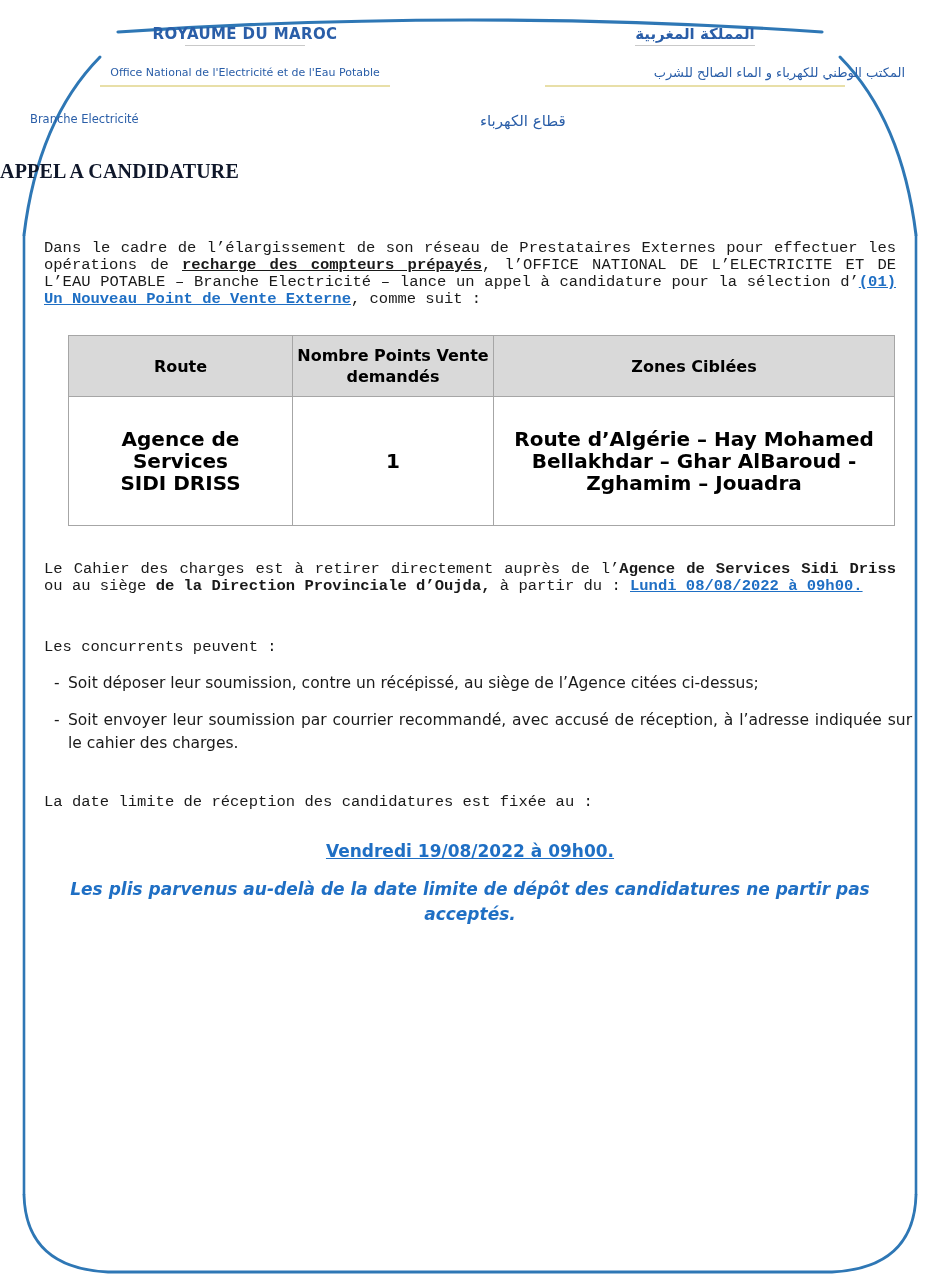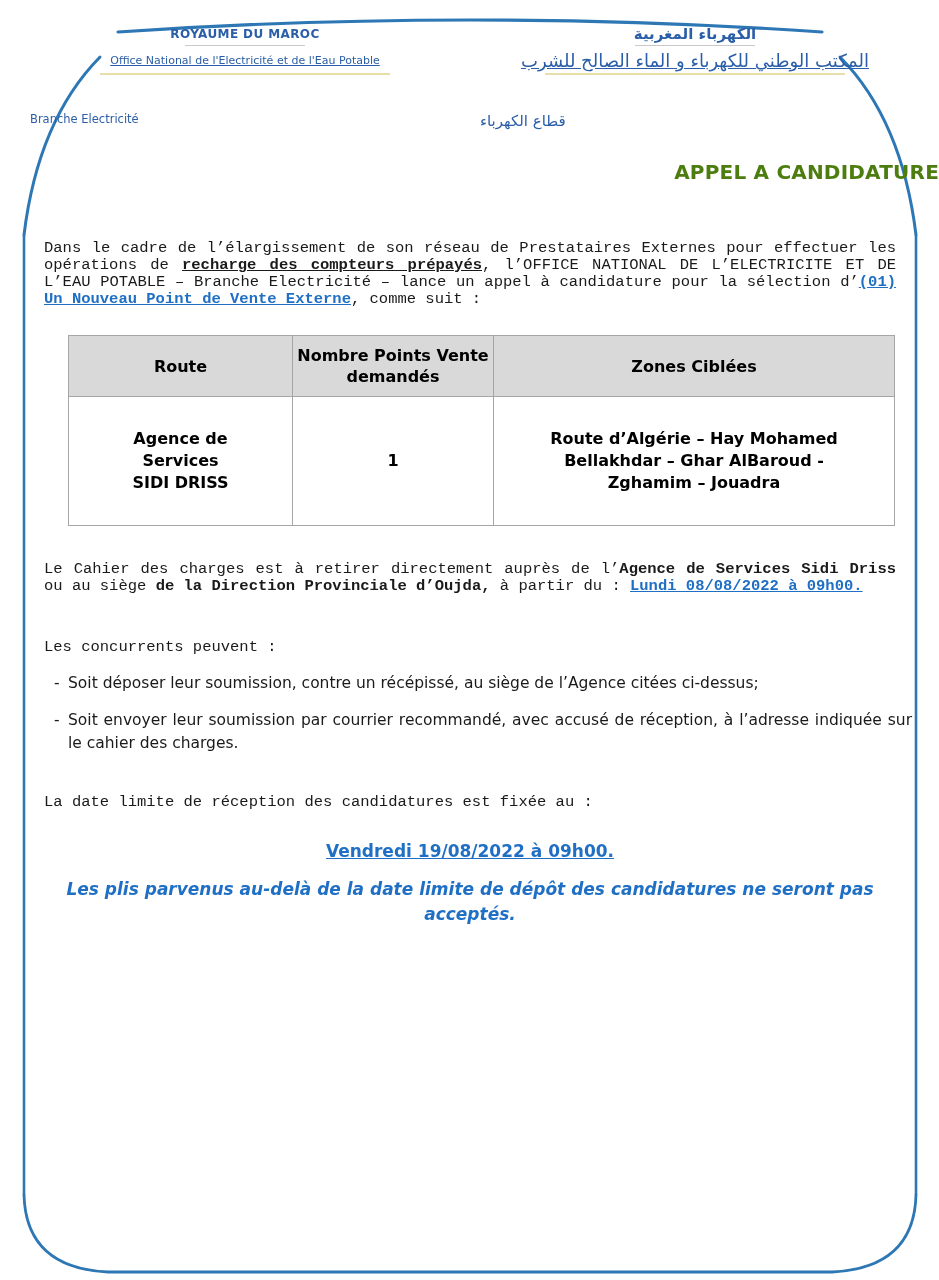--- a/index.html
+++ b/index.html
@@ -47,48 +47,48 @@
     position: absolute;
     top: 0;
     width: 420px;
     text-align: center;
     color: #2a5ea8;
   }
   .hdr-col.left  { left: 35px; }
   .hdr-col.right { left: 485px; }
 
   .hdr-line1 {
-    font-size: 12px;
+    font-size: 15px;
     font-weight: bold;
     letter-spacing: 0.4px;
     color: #2a5ea8;
     line-height: 16px;
     white-space: nowrap;
   }
   .hdr-line1.ar {
     font-size: 15px;
     direction: rtl;
   }
   .rule-grey {
     width: 120px;
     height: 1px;
     background: #c9c9c9;
     margin: 3px auto 0 auto;
   }
   .hdr-line2 {
     font-size: 11px;
     color: #2a5ea8;
     line-height: 16px;
-    margin-top: 7px;
+    margin-top: 19px;
     white-space: nowrap;
-    text-decoration: underline;
   }
   .hdr-line2.ar {
-    font-size: 18px;
+    font-size: 13px;
     direction: rtl;
+    text-align: right;
   }
   .rule-gold {
     height: 2px;
     background: #e8dfa8;
     margin: 4px auto 0 auto;
   }
   .rule-gold.fr { width: 290px; }
   .rule-gold.ar { width: 300px; }
 
   .hdr-branch {
@@ -104,25 +104,26 @@
   .hdr-branch.ar { font-size: 15px; direction: rtl; }
   .hdr-branch.left-b  { left: 30px; }
   .hdr-branch.right-b { left: 480px; }
 
   
   .doc-title {
     position: absolute;
     left: 0;
     top: 160px;
     width: 939px;
-    text-align: right;
+    text-align: left;
     font-size: 20px;
     font-weight: bold;
-    color: #4d7c0f;
+    color: #0f172a;
     letter-spacing: 0.2px;
+    font-family: Liberation Serif, serif;
   }
 
   
   .body-col {
     position: absolute;
     left: 28px;
     top: 224px;
     width: 884px;
   }
   p.para {
@@ -160,21 +161,21 @@
   }
   table.data th {
     background: #d9d9d9;
     font-size: 16px;
     font-weight: bold;
     padding: 9px 4px;
     line-height: 21px;
     color: #000;
   }
   table.data td {
-    font-size: 16px;
+    font-size: 20px;
     font-weight: bold;
     padding: 14px 6px;
     line-height: 22px;
     height: 100px;
     color: #000;
   }
   td.num {
     color: #1f6fc4;
     font-size: 19px;
   }
@@ -256,21 +257,21 @@
   <div class="doc-header">
 
     <div class="hdr-col left">
       <div class="hdr-line1">ROYAUME DU MAROC</div>
       <div class="rule-grey"></div>
       <div class="hdr-line2">Office National de l'Electricité et de l'Eau Potable</div>
       <div class="rule-gold fr"></div>
     </div>
 
     <div class="hdr-col right">
-      <div class="hdr-line1 ar">الكهرباء المغربية</div>
+      <div class="hdr-line1 ar">المملكة المغربية</div>
       <div class="rule-grey"></div>
       <div class="hdr-line2 ar">المكتب الوطني للكهرباء و الماء الصالح للشرب</div>
       <div class="rule-gold ar"></div>
     </div>
 
     <div class="hdr-branch left-b">Branche Electricité</div>
     <div class="hdr-branch ar right-b">قطاع الكهرباء</div>
   </div>
 
   <div class="doc-title">APPEL A CANDIDATURE</div>
@@ -324,16 +325,16 @@
         <span>Soit envoyer leur soumission par courrier recommandé, avec accusé de réception, à l’adresse indiquée sur le cahier des charges.</span>
       </li>
     </ul>
 
     <div class="spacer-6"></div>
 
     <p class="para">La date limite de réception des candidatures est fixée au :</p>
 
     <div class="centered-date">Vendredi 19/08/2022 à 09h00.</div>
 
-    <div class="warn">Les plis parvenus au-delà de la date limite de dépôt des candidatures ne seront pas acceptés.</div>
+    <div class="warn">Les plis parvenus au-delà de la date limite de dépôt des candidatures ne partir pas acceptés.</div>
   </div>
 
 </div>
 
 </body></html>

